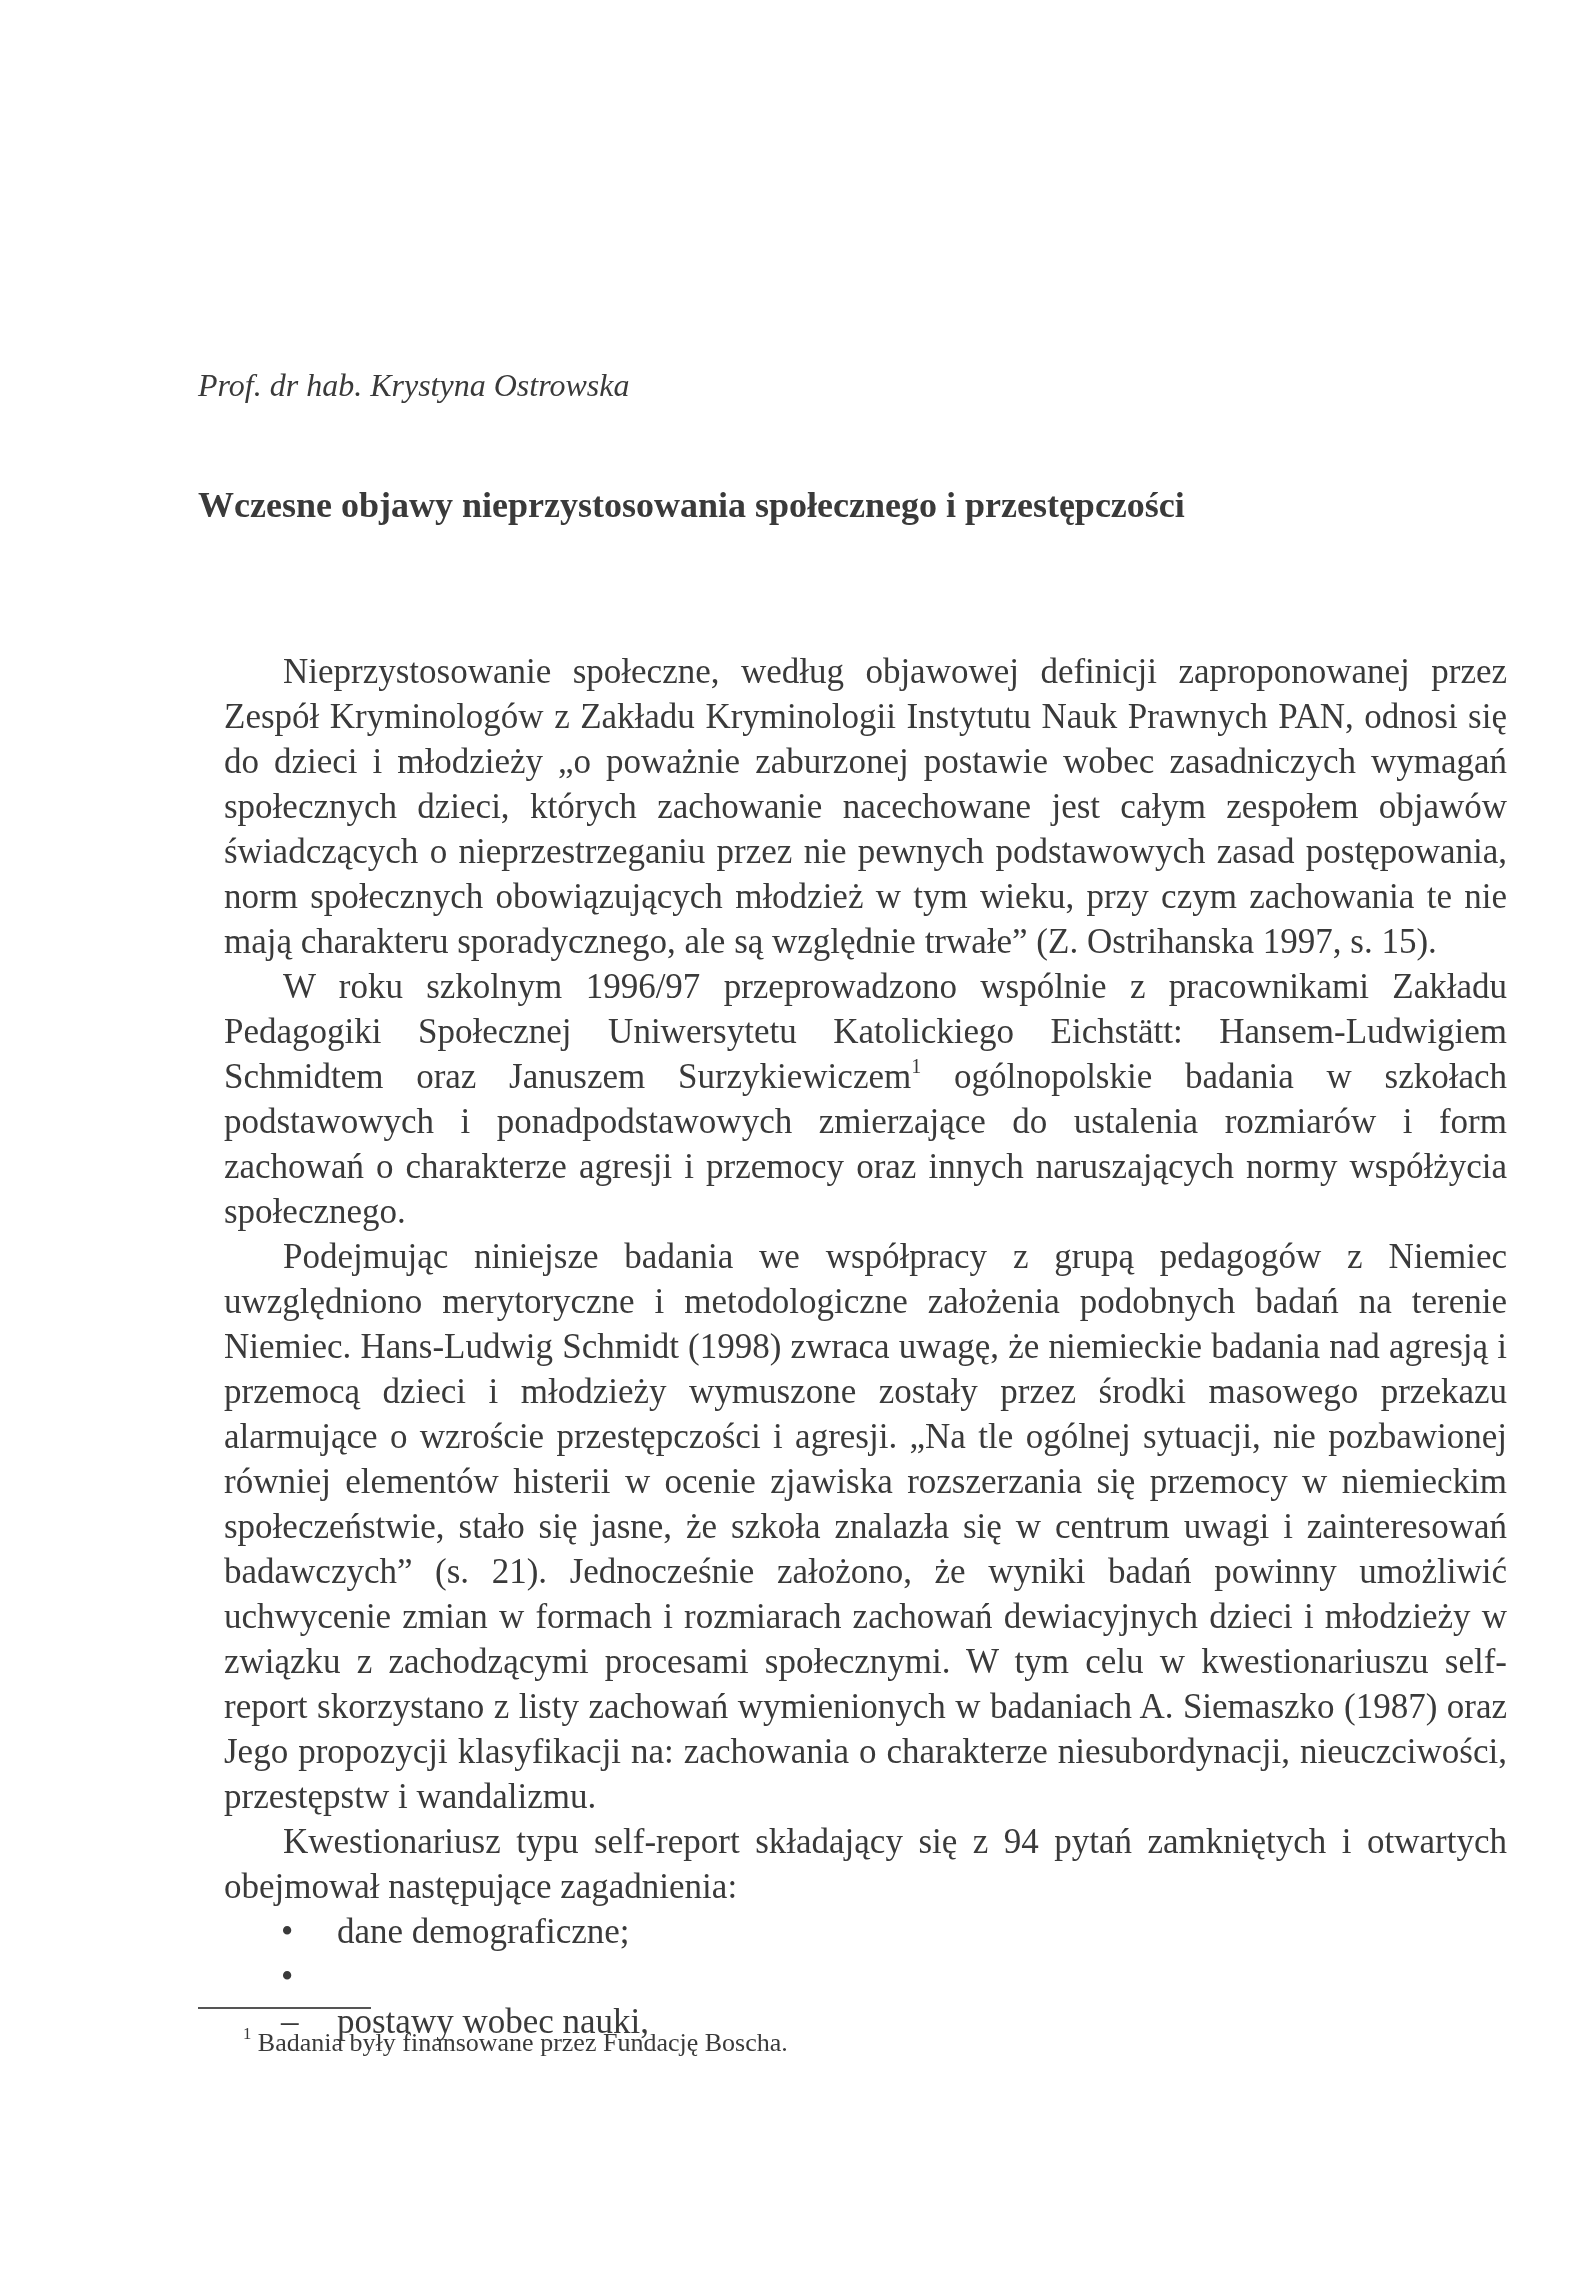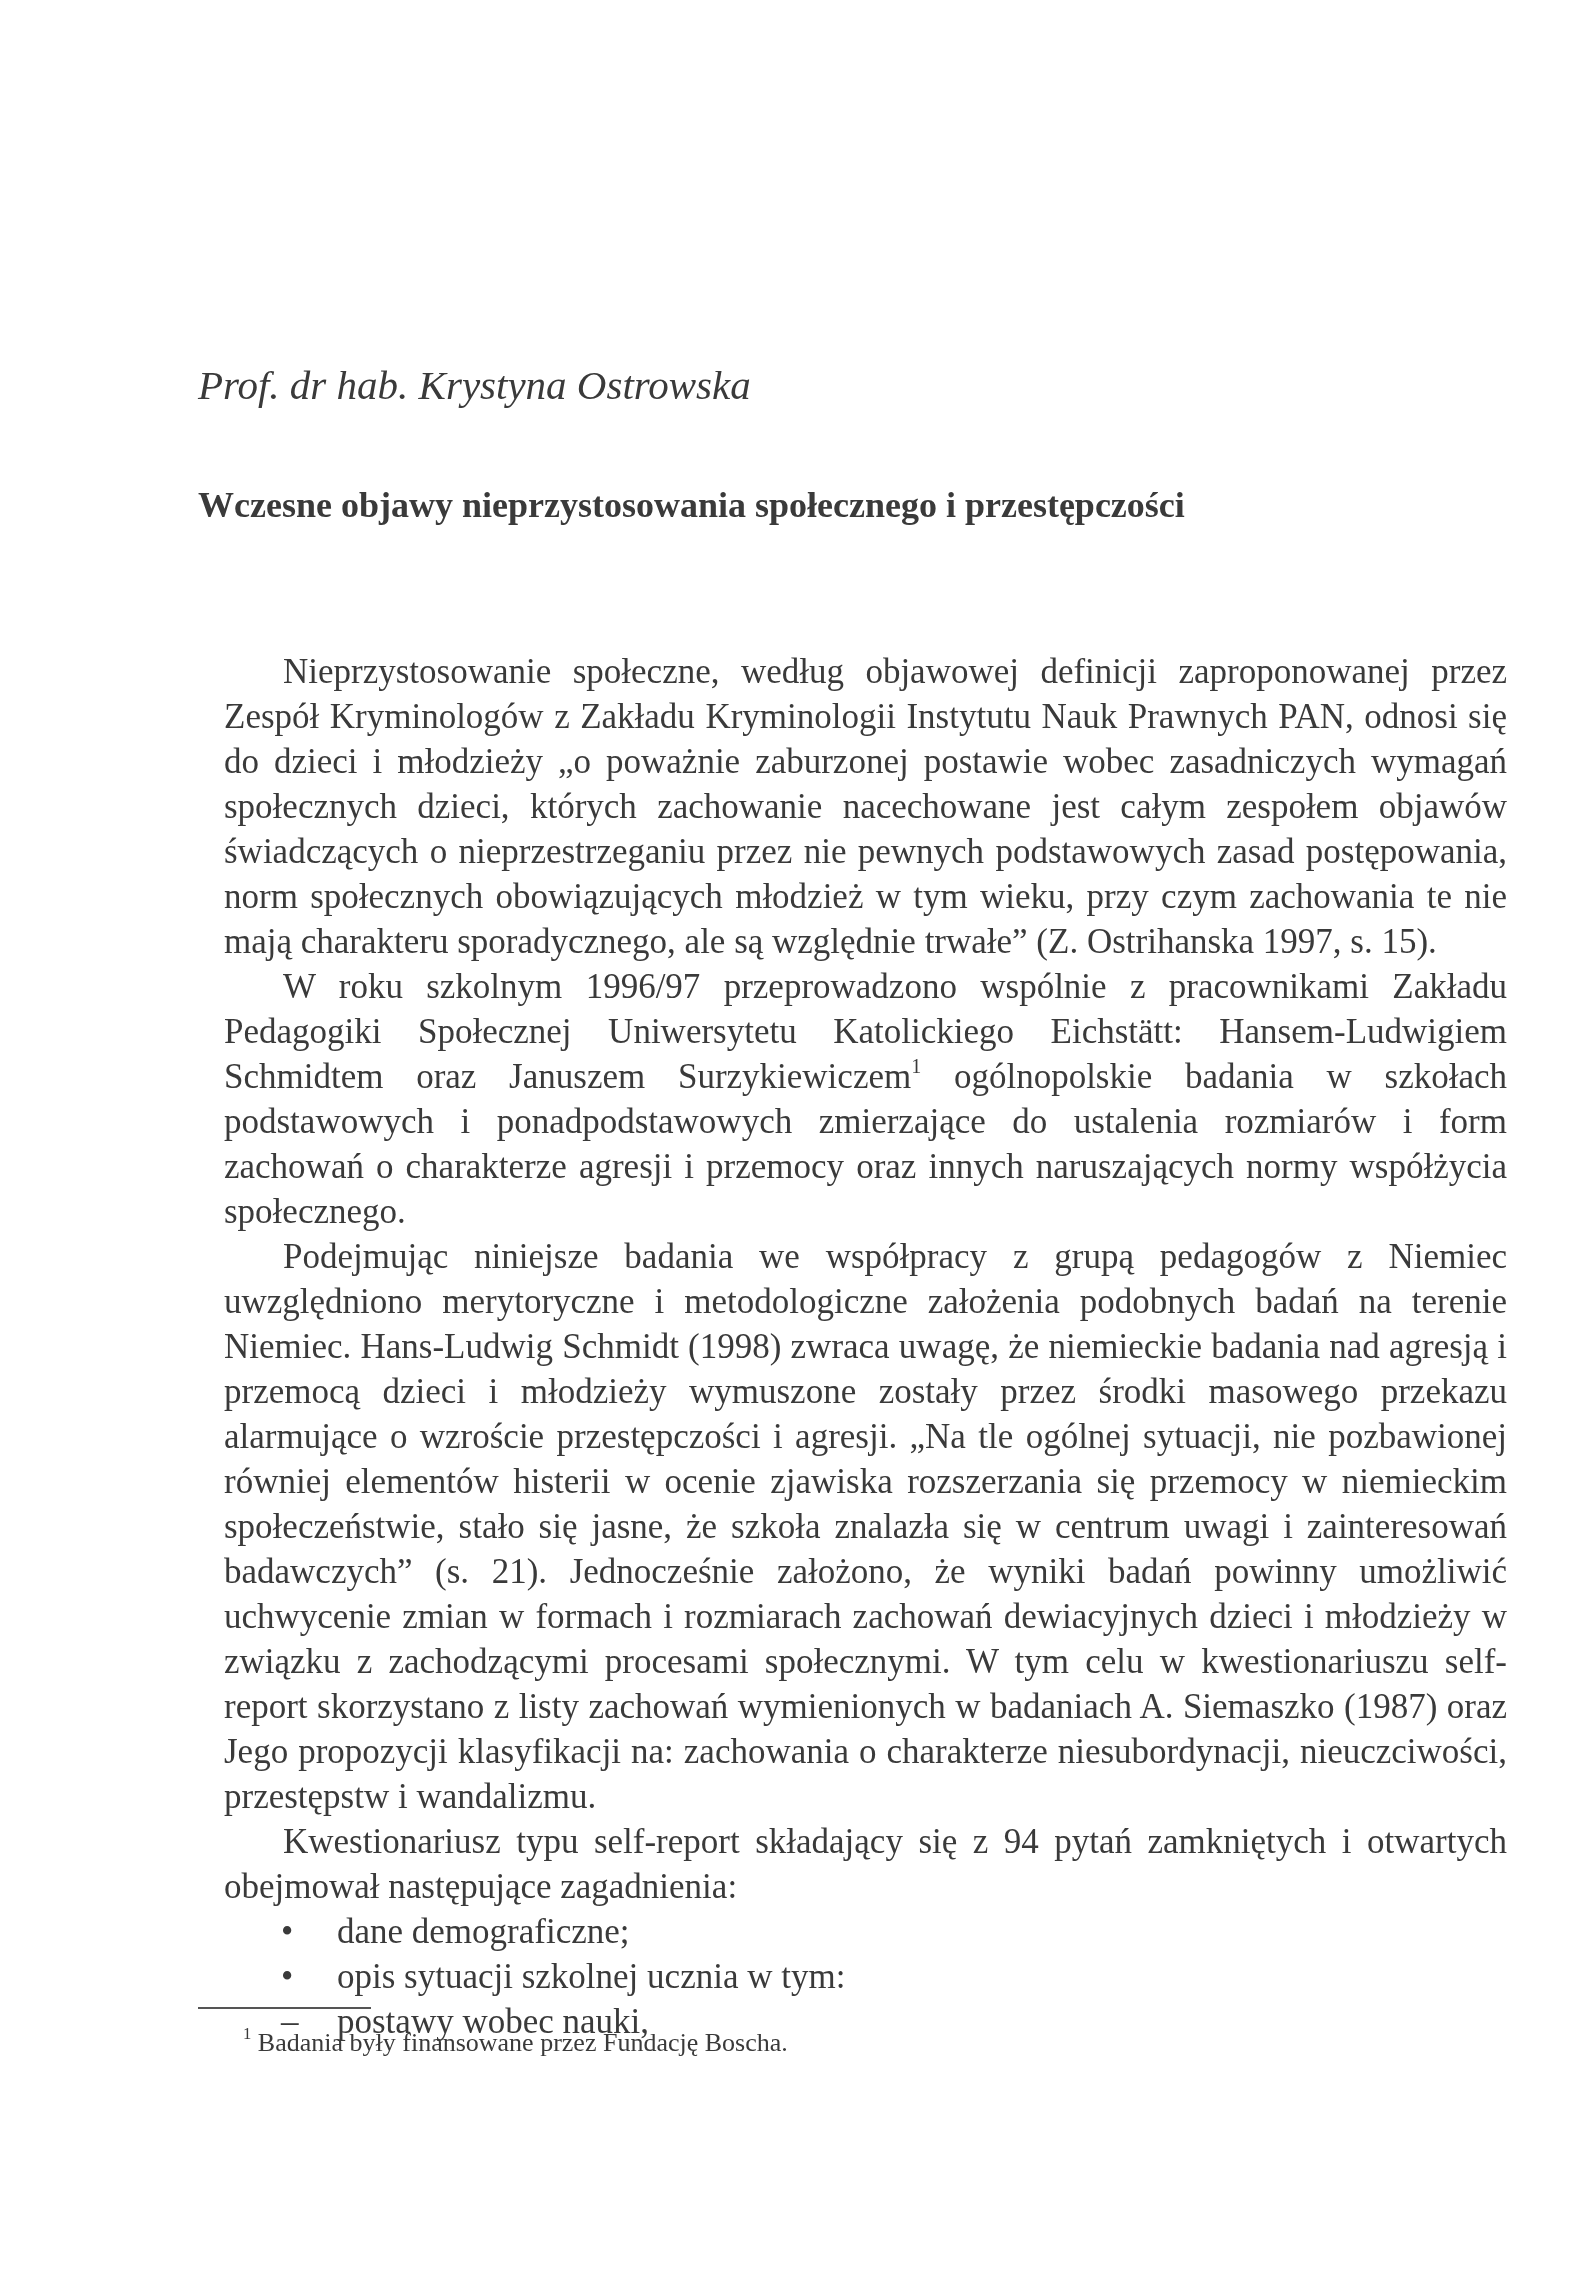--- a/index.html
+++ b/index.html
@@ -1,19 +1,19 @@
 <!DOCTYPE html>
 <html style="font-size:9.5px"><head>
   <meta charset="utf-8">
   <style>
     html, body { margin: 0; padding: 0; background: #ffffff; }
     body { width: 1593px; height: 2295px; position: relative; overflow: hidden;
            font-family: "Liberation Serif", "DejaVu Serif", serif; color: #3a3a3a; }
     .page { position: absolute; left: 198px; top: 0; width: 1283px; }
-    .author { position: absolute; top: 364px; left: 0; font-style: italic; font-size: 41px; line-height: 42px; white-space: nowrap; text-align: center; }
+    .author { position: absolute; top: 364px; left: 0; font-style: italic; font-size: 32px; line-height: 42px; white-space: nowrap; text-align: center; }
     .title { position: absolute; top: 482px; left: 0; width: 1283px; text-align: left; font-weight: bold; font-size: 36px; line-height: 46px; }
     .title .it { font-style: italic; }
     .body { position: absolute; top: 649px; left: 0; width: 1283px; font-size: 35px; line-height: 45px; text-align: justify; margin-left: 26px; }
     .body p { margin: 0; text-indent: 59px; }
     sup { font-size: 20px; line-height: 0; vertical-align: 15.5px; }
     .list { margin: 0; padding: 0; list-style: none; }
     .list li { display: flex; }
     .list .marker { width: 113px; padding-left: 57px; box-sizing: border-box; }
     .footnote-rule { position: absolute; top: 2007px; left: 0; width: 173px; height: 1.8px; background: #555; }
     .footnote { position: absolute; top: 2026px; left: 45px; font-size: 26px; line-height: 33px; white-space: nowrap; }
@@ -34,21 +34,20 @@
     <p><span>W roku szkolnym 1996/97 przeprowadzono wspólnie z pracownikami Zakładu Pedagogiki Społecznej Uniwersytetu Katolickiego Eichstätt: Hansem-Ludwigiem Schmidtem oraz Januszem Surzykiewiczem</span><sup>1</sup><span> ogólnopolskie badania w szkołach podstawowych i ponadpodstawowych zmierzające do ustalenia rozmiarów i form zachowań o charakterze agresji i przemocy oraz innych naruszających normy współżycia społecznego.</span></p>
     <p>Podejmując niniejsze badania we współpracy z grupą pedagogów z Niemiec uwzględniono merytoryczne i metodologiczne założenia podobnych badań na terenie Niemiec. Hans-Ludwig Schmidt (1998) zwraca uwagę, że niemieckie badania nad agresją i przemocą dzieci i młodzieży wymuszone zostały przez środki masowego przekazu alarmujące o wzroście przestępczości i agresji. „Na tle ogólnej sytuacji, nie pozbawionej równiej elementów histerii w ocenie zjawiska rozszerzania się przemocy w niemieckim społeczeństwie, stało się jasne, że szkoła znalazła się w centrum uwagi i zainteresowań badawczych” (s. 21). Jednocześnie założono, że wyniki badań powinny umożliwić uchwycenie zmian w formach i rozmiarach zachowań dewiacyjnych dzieci i młodzieży w związku z zachodzącymi procesami społecznymi. W tym celu w kwestionariuszu self-report skorzystano z listy zachowań wymienionych w badaniach A. Siemaszko (1987) oraz Jego propozycji klasyfikacji na: zachowania o charakterze niesubordynacji, nieuczciwości, przestępstw i wandalizmu.</p>
     <p>Kwestionariusz typu self-report składający się z 94 pytań zamkniętych i otwartych obejmował następujące zagadnienia:</p>
     <ul class="list">
       <li>
           <span class="marker">•</span>
           <span>dane demograficzne;</span>
         </li>
       <li>
           <span class="marker">•</span>
-          <span>opis sytuacji szkolnej ucznia w tym:</span>
         </li>
       <li>
           <span class="marker">–</span>
           <span>postawy wobec nauki,</span>
         </li>
     </ul>
   </div>
 
   <div class="footnote-rule"></div>
   <div class="footnote"><sup>1</sup> <span>Badania były finansowane przez Fundację Boscha.</span></div>

